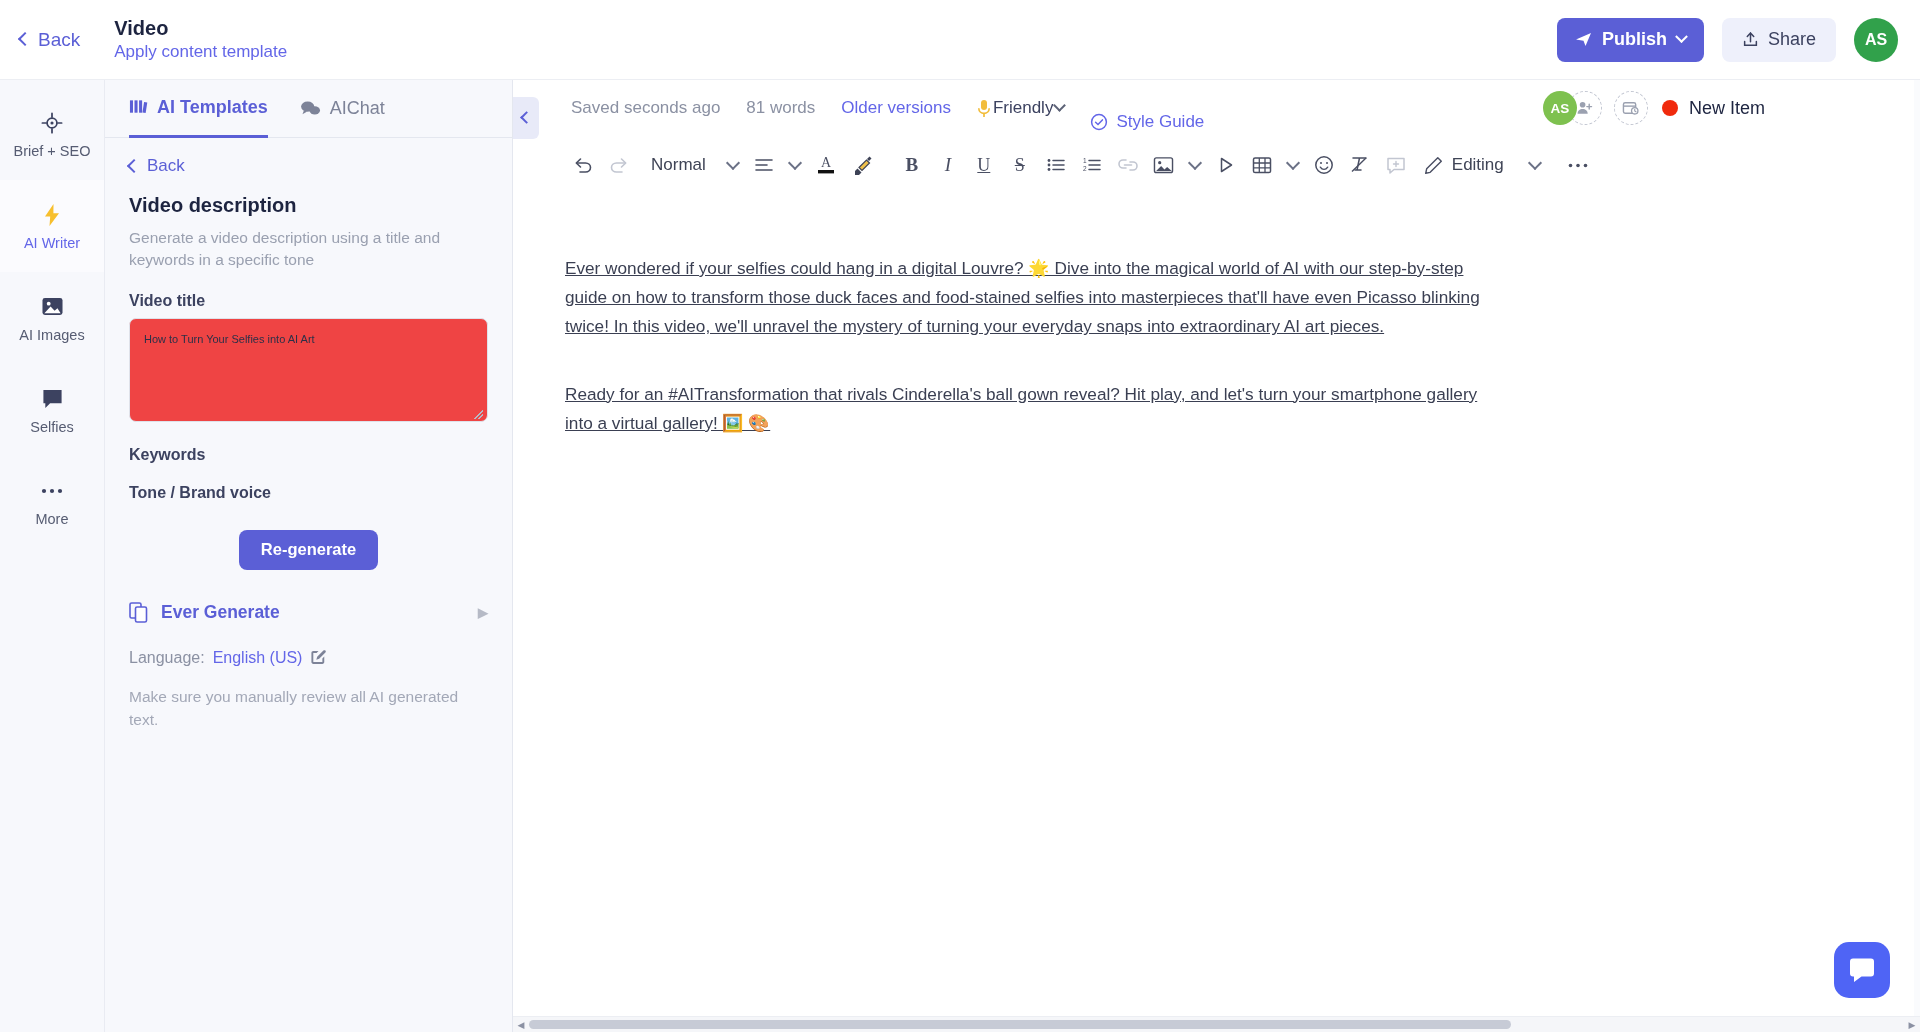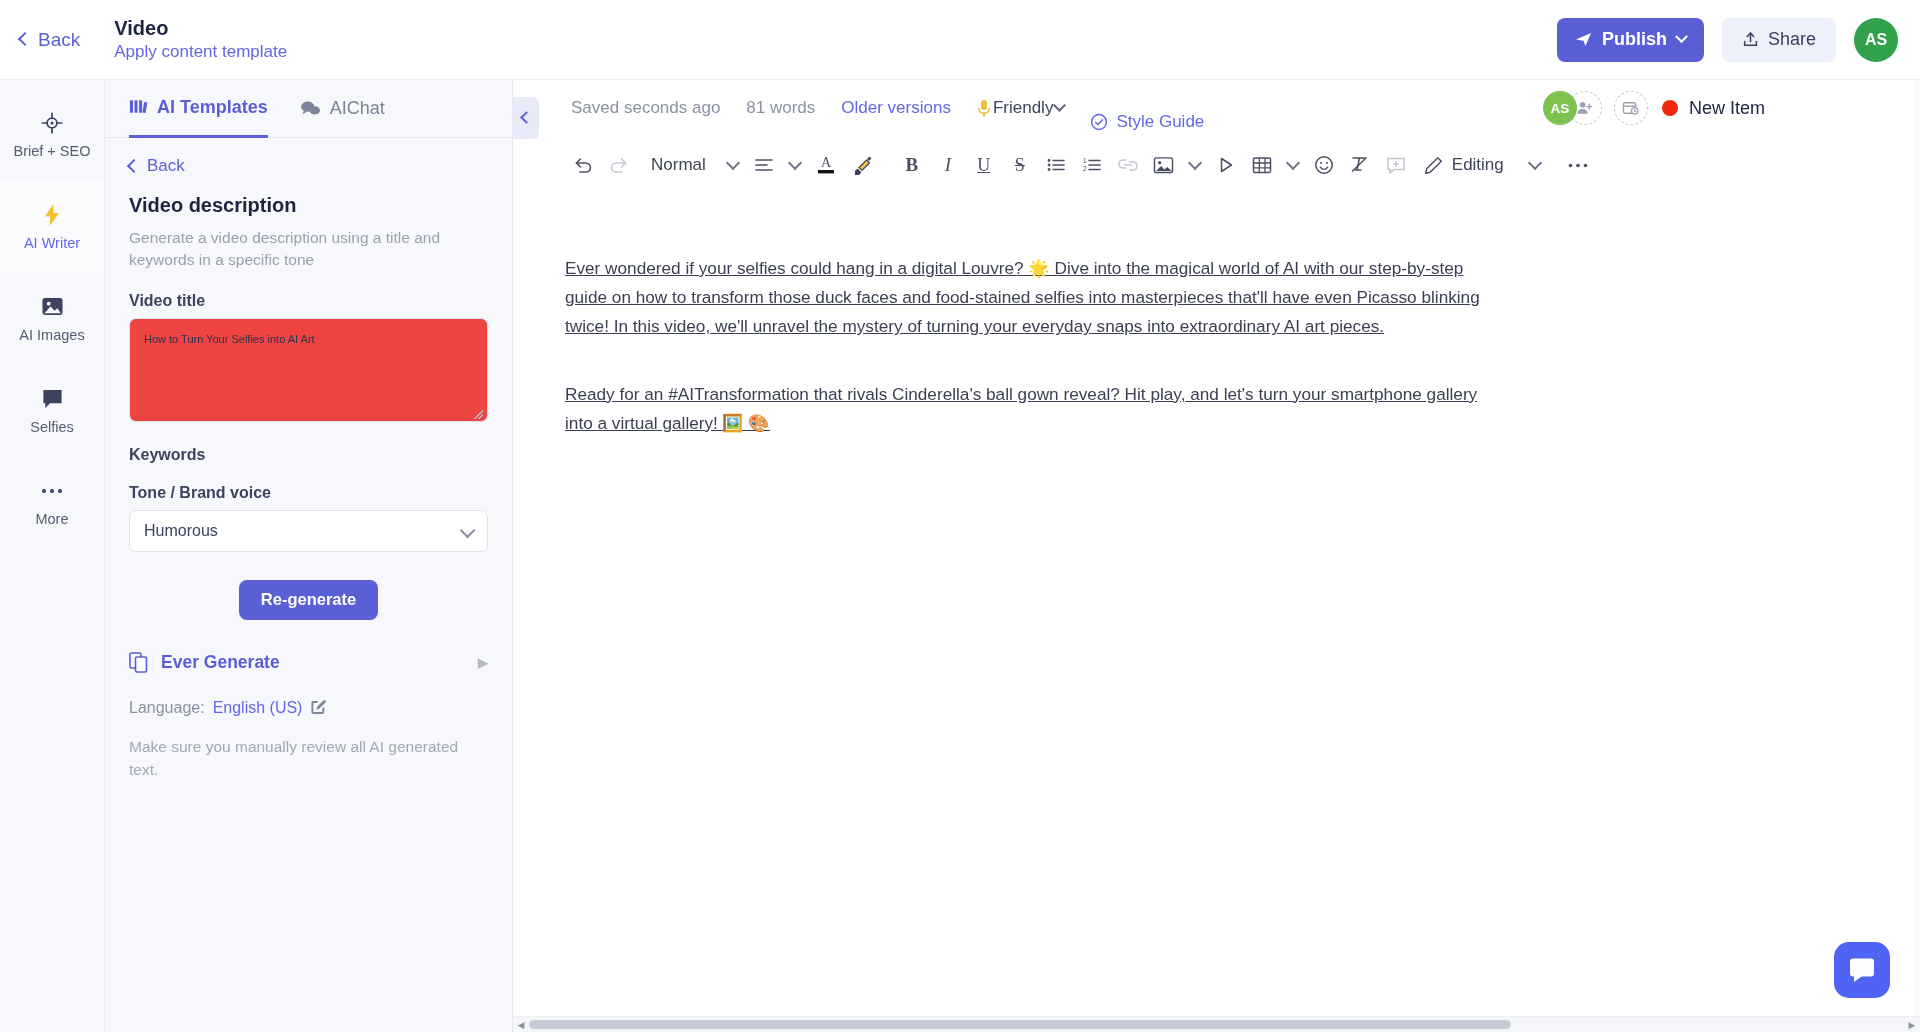--- a/index.html
+++ b/index.html
@@ -315,24 +315,20 @@
 
     <div class="field-label">Video title</div>
     <div style="position:relative">
       <textarea class="ta ta-title" style="">How to Turn Your Selfies into AI Art</textarea>
       <div class="resize-grip" style="right:5px;bottom:7px"></div>
     </div>
 
     <div class="field-label">Keywords</div>
 
     <div class="field-label">Tone / Brand voice</div>
-    <div class="select-box">
-      <span>Humorous</span>
-      <span class="caret"><span class="chev-dn-thin"></span></span>
-    </div>
 
     <div class="regen-row">
       <button class="regen-btn">Re-generate</button>
     </div>
 
     <div class="bulk-row">
       <svg width="20" height="21" viewBox="0 0 20 21">
         <rect x="1" y="1" width="11" height="15" rx="1.6" fill="none" stroke="#5b5fd6" stroke-width="1.6"></rect>
         <rect x="6.5" y="5" width="11" height="15" rx="1.6" fill="#fff" stroke="#5b5fd6" stroke-width="1.6"></rect>
       </svg>

